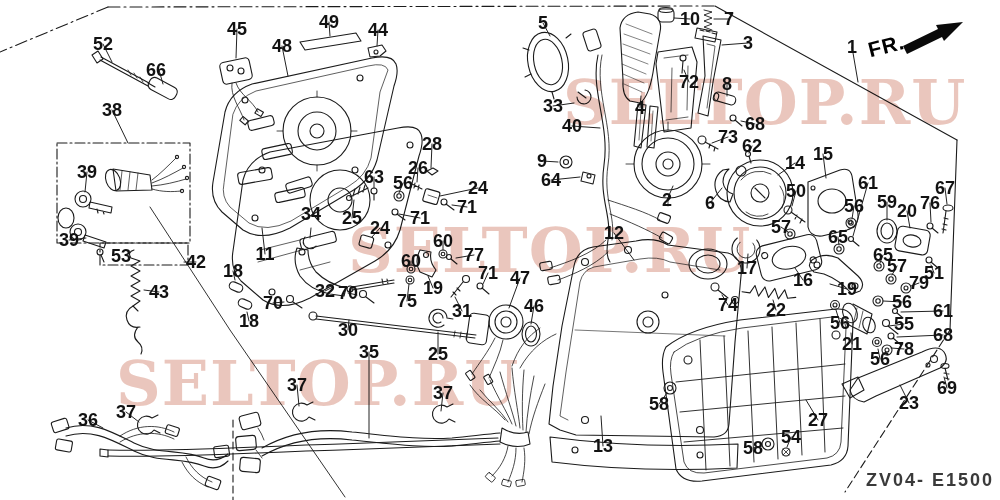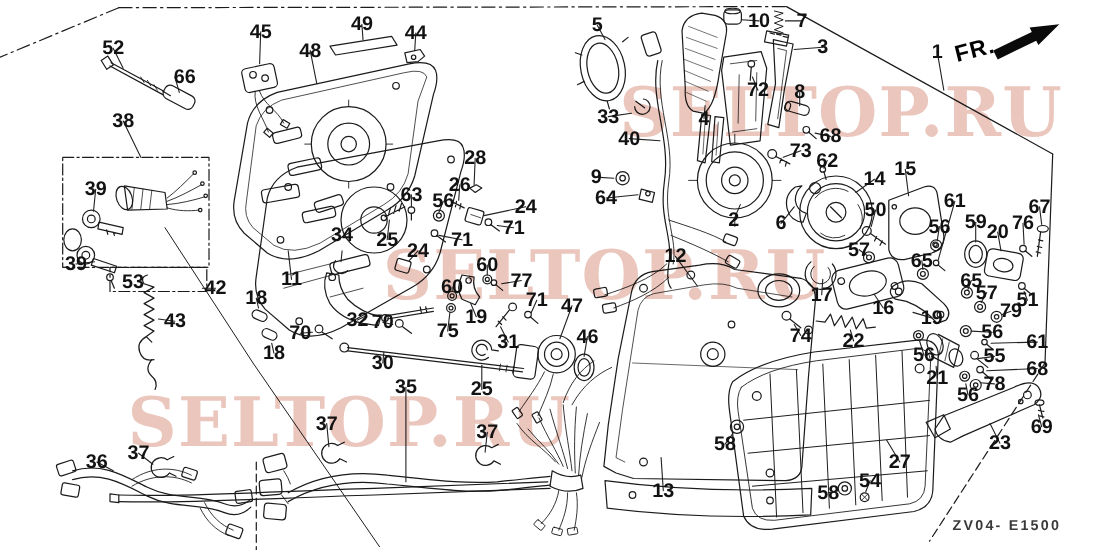--- a/index.html
+++ b/index.html
@@ -8,21 +8,21 @@
   .art{position:absolute;left:0;top:0;width:1000px;height:500px;}
   .wm-layer{position:absolute;left:0;top:0;width:1000px;height:500px;
             mix-blend-mode:multiply;pointer-events:none;}
   .wm{position:absolute;font-family:"DejaVu Serif",serif;font-weight:700;font-size:62px;
       line-height:1;letter-spacing:1px;white-space:nowrap;opacity:.85;}
   .labels{position:absolute;left:0;top:0;width:1000px;height:500px;}
   .plabel{position:absolute;transform:translate(-50%,-50%);font-weight:700;font-size:18px;
           color:#121212;white-space:nowrap;}
   .fr{position:absolute;left:868px;top:34px;transform:rotate(-14deg);
       font-weight:800;font-size:21px;color:#000;letter-spacing:1px;}
-  .code{position:absolute;left:866px;top:470px;font-weight:700;font-size:13px;
+  .code{position:absolute;left:866px;top:470px;font-weight:700;font-size:18px;
         letter-spacing:2px;color:#3a3a3a;white-space:nowrap;}
 </style>
 </head>
 <body>
 
 <div class="stage">
 
   <svg class="art" viewBox="0 0 1000 500">
     <g stroke="#1b1b1b" fill="none" stroke-width="1.1" stroke-linecap="round" stroke-linejoin="round">
 
@@ -493,21 +493,21 @@
   </svg>
 
   <div class="wm-layer" id="wm-layer">
       <div class="wm" style="left: 563px; top: 72px; color: rgb(231, 189, 178);">SELTOP.RU</div>
       <div class="wm" style="left: 348px; top: 220px; color: rgb(231, 189, 178);">SELTOP.RU</div>
       <div class="wm" style="left: 116px; top: 353px; color: rgb(231, 189, 178);">SELTOP.RU</div>
     </div>
 
   <div class="labels" id="labels-layer">
       <div class="plabel" style="left: 103px; top: 44px;">52</div>
-      <div class="plabel" style="left: 168px; top: 70px;">66</div>
+      <div class="plabel" style="left: 156px; top: 70px;">66</div>
       <div class="plabel" style="left: 112px; top: 110px;">38</div>
       <div class="plabel" style="left: 87px; top: 172px;">39</div>
       <div class="plabel" style="left: 69px; top: 240px;">39</div>
       <div class="plabel" style="left: 237px; top: 29px;">45</div>
       <div class="plabel" style="left: 282px; top: 46px;">48</div>
       <div class="plabel" style="left: 329px; top: 22px;">49</div>
       <div class="plabel" style="left: 378px; top: 30px;">44</div>
       <div class="plabel" style="left: 543px; top: 23px;">5</div>
       <div class="plabel" style="left: 690px; top: 19px;">10</div>
       <div class="plabel" style="left: 729px; top: 19px;">7</div>

